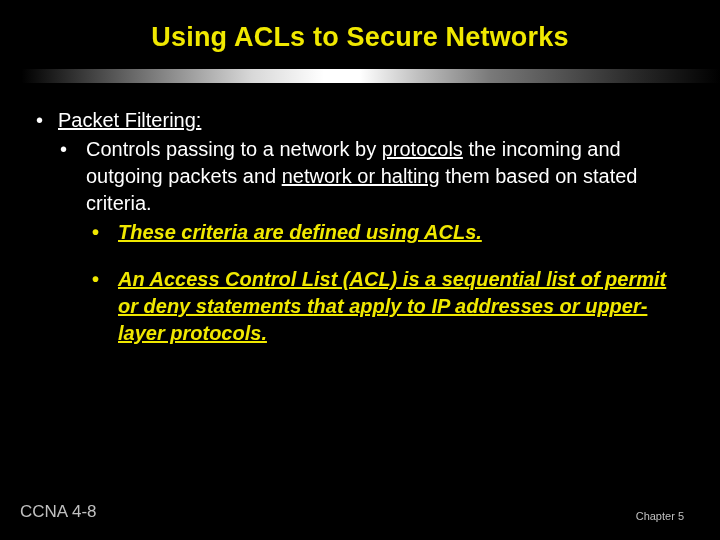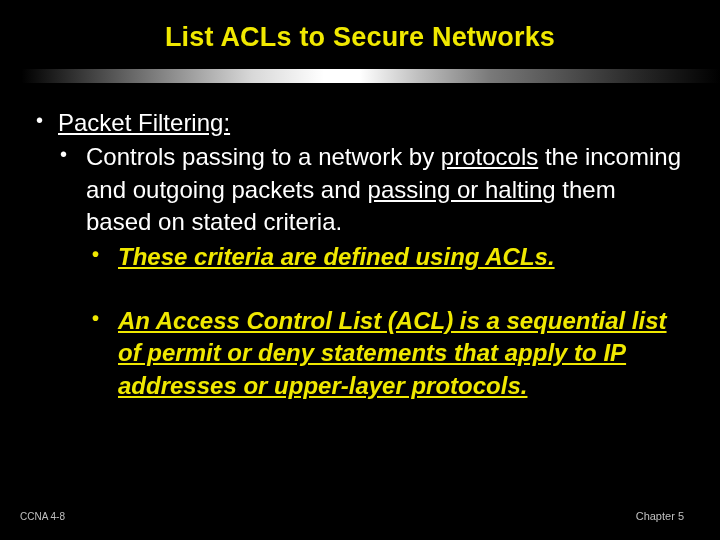--- a/index.html
+++ b/index.html
@@ -22,21 +22,21 @@
     height: 14px;
     width: 100%;
     background: linear-gradient(to right,
       #000 0%, #000 3%,
       #d8d8d8 35%, #ffffff 45%, #ffffff 50%,
       #c0c0c0 58%, #7a7a7a 68%, #2a2a2a 88%, #000 100%);
   }
   .content {
     padding: 24px 36px 0 36px;
     color: #ffffff;
-    font-size: 24px;
+    font-size: 20px;
     line-height: 1.35;
   }
   .b1 {
     list-style: none;
     position: relative;
     padding-left: 22px;
   }
   .b1::before {
     content: "•";
     position: absolute;
@@ -74,53 +74,53 @@
   .b3::before {
     content: "•";
     position: absolute;
     left: 0;
     top: 0;
     color: #f0e800;
     font-size: 20px;
     font-style: normal;
   }
   .b3-gap {
-    margin-top: 32px;
+    margin-top: 20px;
   }
   .footer-left {
     position: absolute;
     left: 20px;
     bottom: 18px;
     color: #c0c0c0;
-    font-size: 10px;
+    font-size: 17px;
   }
   .footer-right {
     position: absolute;
     right: 36px;
     bottom: 18px;
     color: #c0c0c0;
     font-size: 11px;
   }
   
   .seg { white-space: pre-wrap; }
 </style>
 </head>
 <body>
 
-<div class="title">List ACLs to Secure Networks</div>
+<div class="title">Using ACLs to Secure Networks</div>
 <div class="divider"></div>
 
 <div class="content">
 
   <div class="b1">
     <span class="underline">Packet Filtering:</span>
   </div>
 
   <div class="b2">
-    <span class="seg">Controls passing to a network by </span><span class="seg underline">protocols</span><span class="seg"> the incoming and outgoing packets and </span><span class="seg underline">passing or halting</span><span class="seg"> them based on stated criteria.</span>
+    <span class="seg">Controls passing to a network by </span><span class="seg underline">protocols</span><span class="seg"> the incoming and outgoing packets and </span><span class="seg underline">network or halting</span><span class="seg"> them based on stated criteria.</span>
   </div>
 
   <div class="b3">
     <span class="underline">These criteria are defined using ACLs.</span>
   </div>
 
   <div class="b3 b3-gap">
     <span class="underline">An Access Control List (ACL) is a sequential list of permit or deny statements that apply to IP addresses or upper-layer protocols.</span>
   </div>
 

